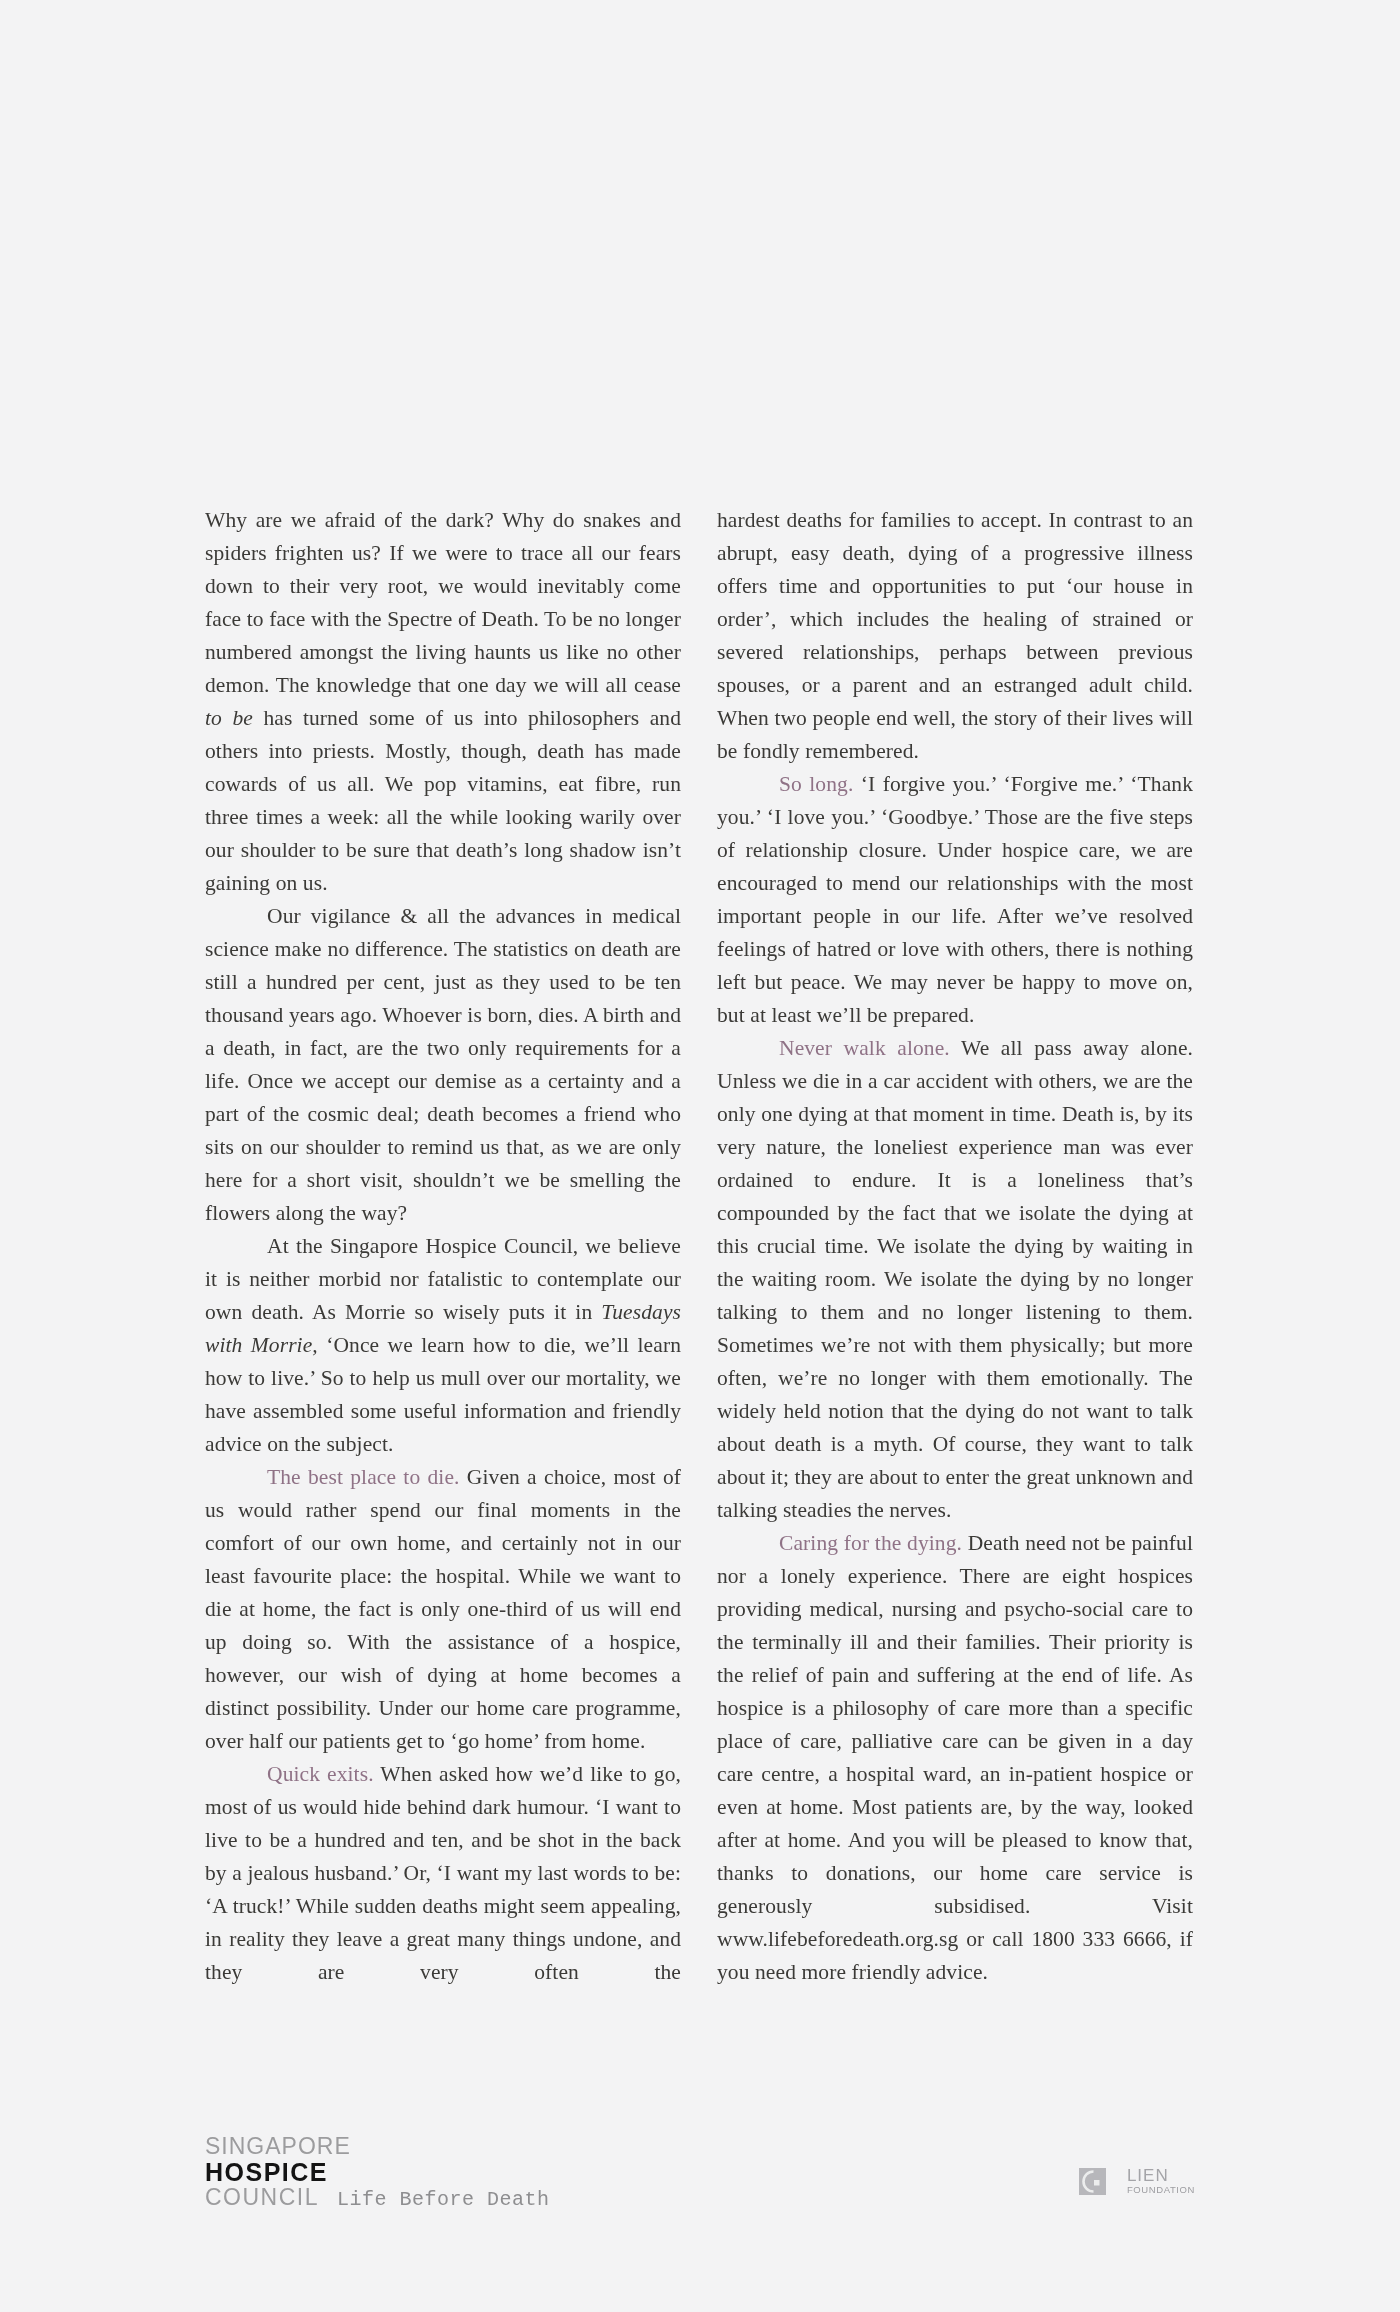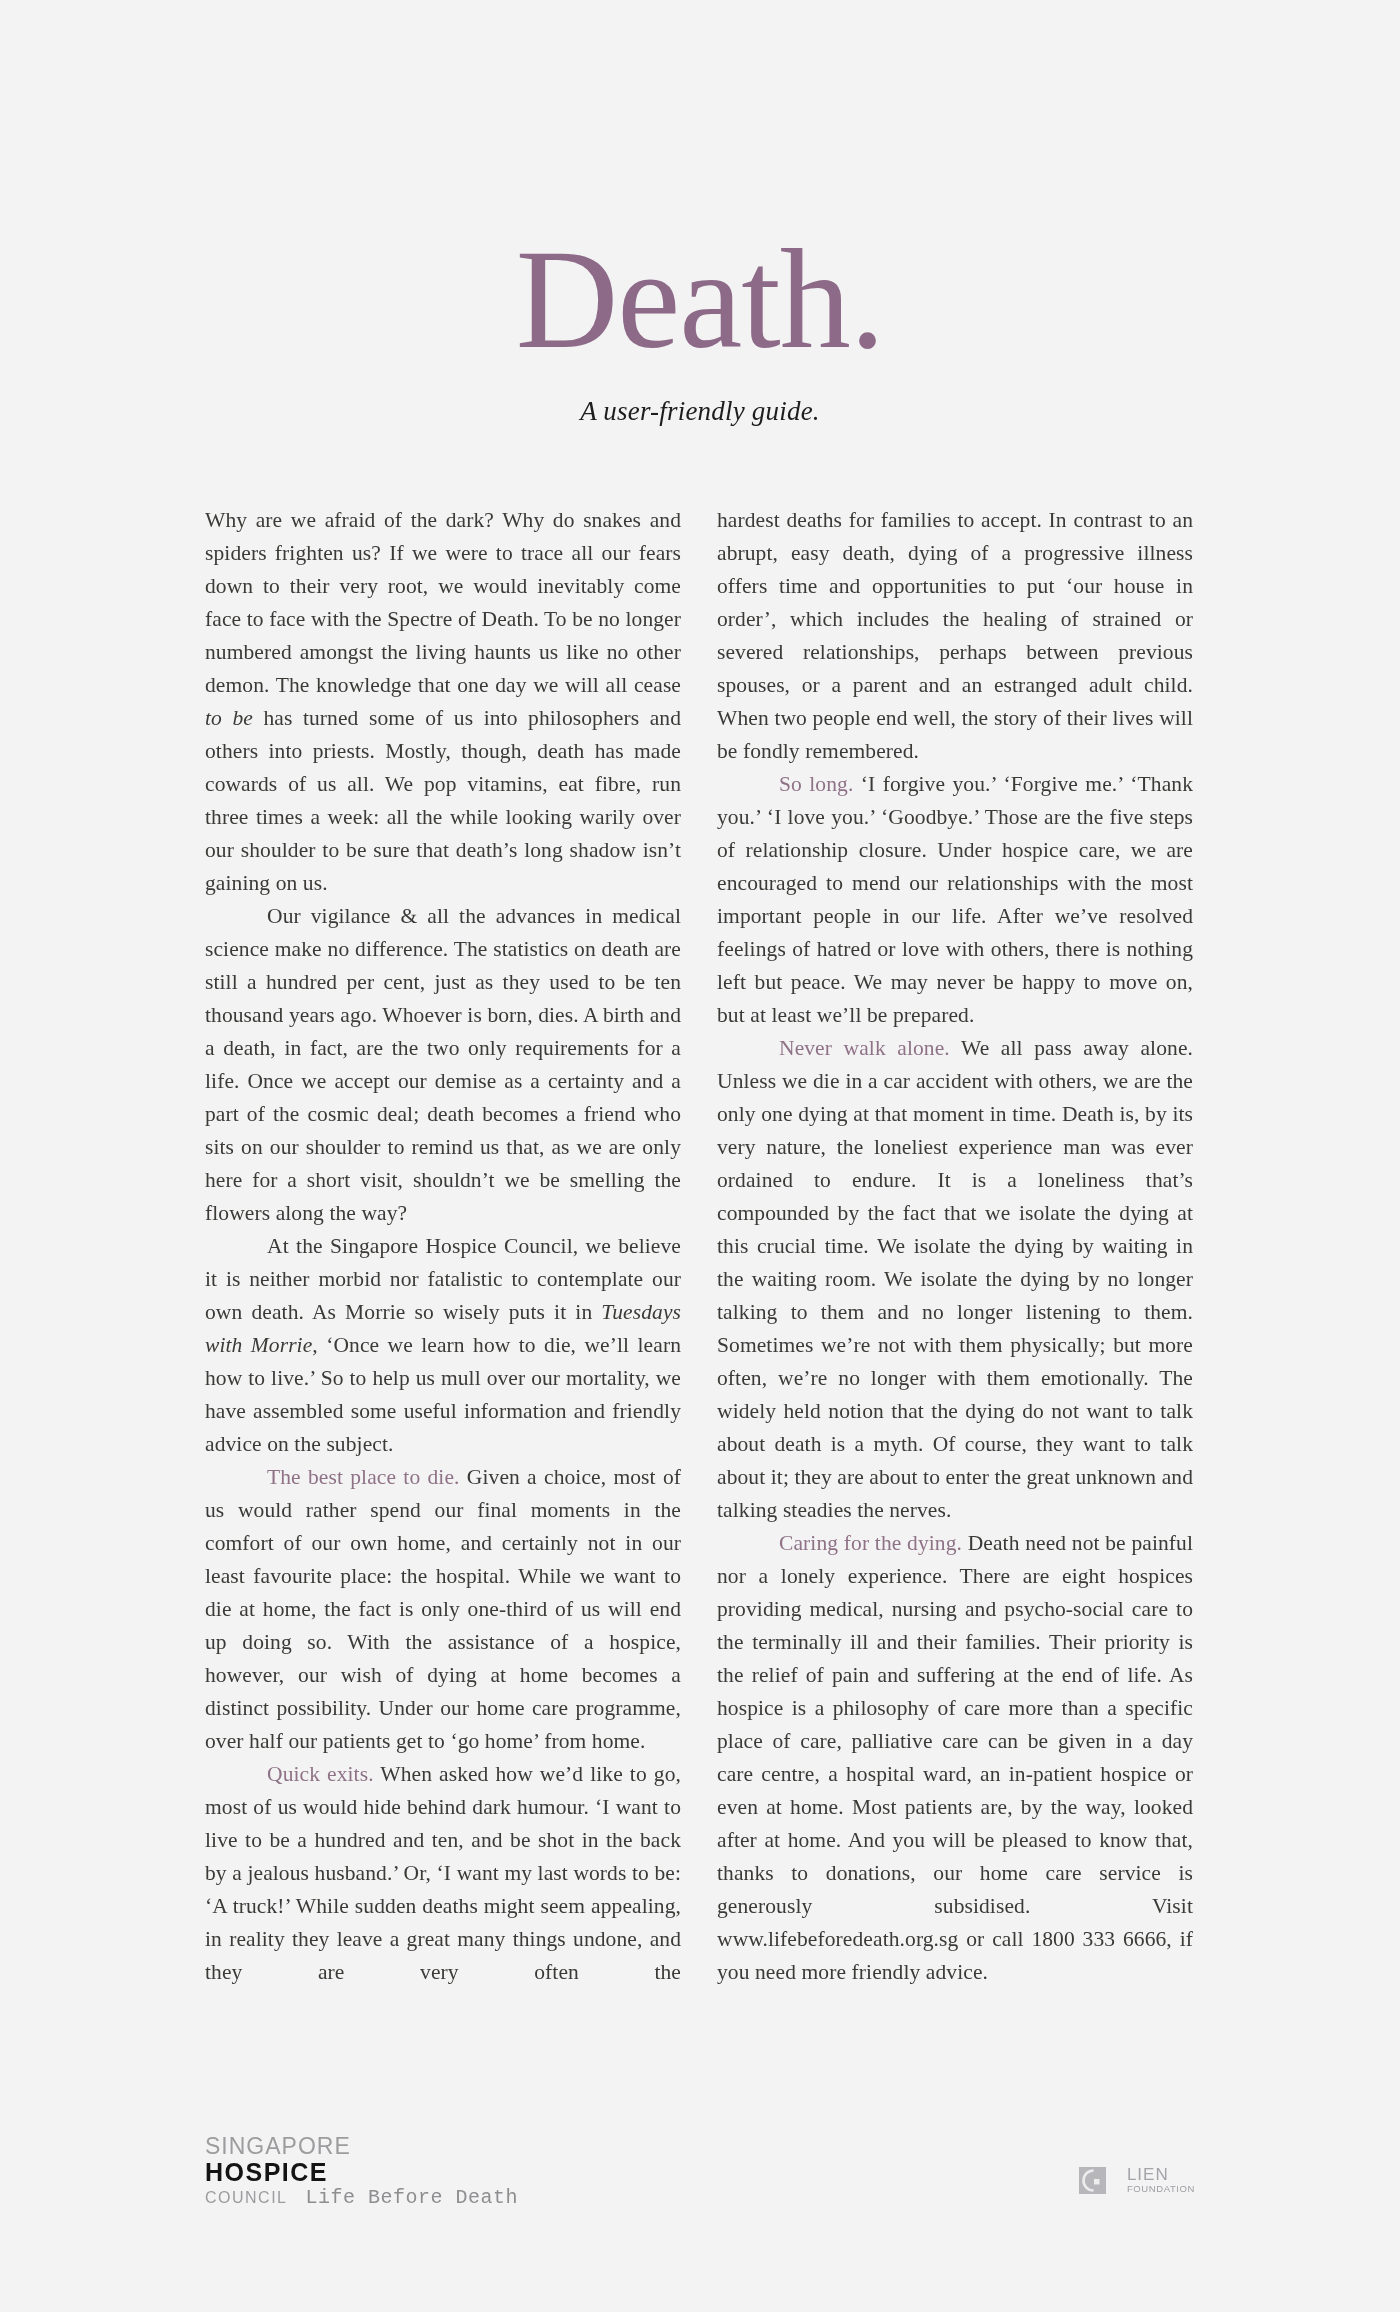--- a/index.html
+++ b/index.html
@@ -64,42 +64,38 @@
     top:2090px; left:205px;
     width:990px;
     display:flex;
     justify-content:space-between;
     align-items:flex-end;
   }
   .shc{ font-family:"Liberation Sans", sans-serif; }
   .shc-l1{ font-size:23px; line-height:25px; letter-spacing:1px; color:#9c9c9e;margin-top:44px; }
   .shc-l2{ font-size:25px; line-height:26px; letter-spacing:1.5px; font-weight:700; color:#141414; }
   .shc-row{ display:flex; align-items:baseline; }
-  .shc-l3{ font-size:16px; line-height:25px; letter-spacing:1.5px; color:#9c9c9e; }
+  .shc-l3{ font-size:23px; line-height:25px; letter-spacing:1.5px; color:#9c9c9e; }
   .shc-tag{
     font-family:Liberation Mono, monospace;
     font-size:20px; color:#8e8e90;
     margin-left:18px; letter-spacing:0.5px;
   }
   .lien{ display:flex; align-items:center; gap:21px; margin-bottom:16px;justify-content:center; }
   .lien-mark{ width:27px; height:27px; background:#b7b7bb; position:relative; flex:0 0 auto; }
   .lien-mark svg{ display:block; width:27px; height:27px; }
   .lien-text{ font-family:"Liberation Sans", sans-serif; }
   .lien-name{ font-size:17px; line-height:17px; letter-spacing:1px; color:#a4a4a8; }
   .lien-found{ font-size:9.5px; line-height:11px; letter-spacing:0.6px; color:#9d9da1; }
 </style>
 </head>
 <body>
 
 <div class="page">
 
-  <header class="masthead">
-    <h1 class="title">Death.</h1>
-    <p class="subtitle">A user-friendly guide.</p>
-  </header>
 
   <main class="columns">
 
     <div class="col">
       <p class="para first"><span>Why are we afraid of the dark? Why do snakes and spiders frighten us? If we were to trace all our fears down to their very root, we would inevitably come face to face with the Spectre of Death. To be no longer numbered amongst the living haunts us like no other demon. The knowledge that one day we will all cease </span><span class="it">to be</span><span> has turned some of us into philosophers and others into priests. Mostly, though, death has made cowards of us all. We pop vitamins, eat fibre, run three times a week: all the while looking warily over our shoulder to be sure that death’s long shadow isn’t gaining on us.</span></p>
       <p class="para"><span>Our vigilance &amp; all the advances in medical science make no difference. The statistics on death are still a hundred per cent, just as they used to be ten thousand years ago. Whoever is born, dies. A birth and a death, in fact, are the two only requirements for a life. Once we accept our demise as a certainty and a part of the cosmic deal; death becomes a friend who sits on our shoulder to remind us that, as we are only here for a short visit, shouldn’t we be smelling the flowers along the way?</span></p>
       <p class="para"><span>At the Singapore Hospice Council, we believe it is neither morbid nor fatalistic to contemplate our own death. As Morrie so wisely puts it in </span><span class="it">Tuesdays with Morrie,</span><span> ‘Once we learn how to die, we’ll learn how to live.’ So to help us mull over our mortality, we have assembled some useful information and friendly advice on the subject.</span></p>
       <p class="para"><span class="lead">The best place to die.</span><span> Given a choice, most of us would rather spend our final moments in the comfort of our own home, and certainly not in our least favourite place: the hospital. While we want to die at home, the fact is only one-third of us will end up doing so. With the assistance of a hospice, however, our wish of dying at home becomes a distinct possibility. Under our home care programme, over half our patients get to ‘go home’ from home.</span></p>
       <p class="para cont"><span class="lead">Quick exits.</span><span> When asked how we’d like to go, most of us would hide behind dark humour. ‘I want to live to be a hundred and ten, and be shot in the back by a jealous husband.’ Or, ‘I want my last words to be: ‘A truck!’ While sudden deaths might seem appealing, in reality they leave a great many things undone, and they are very often the</span></p>
     </div>

